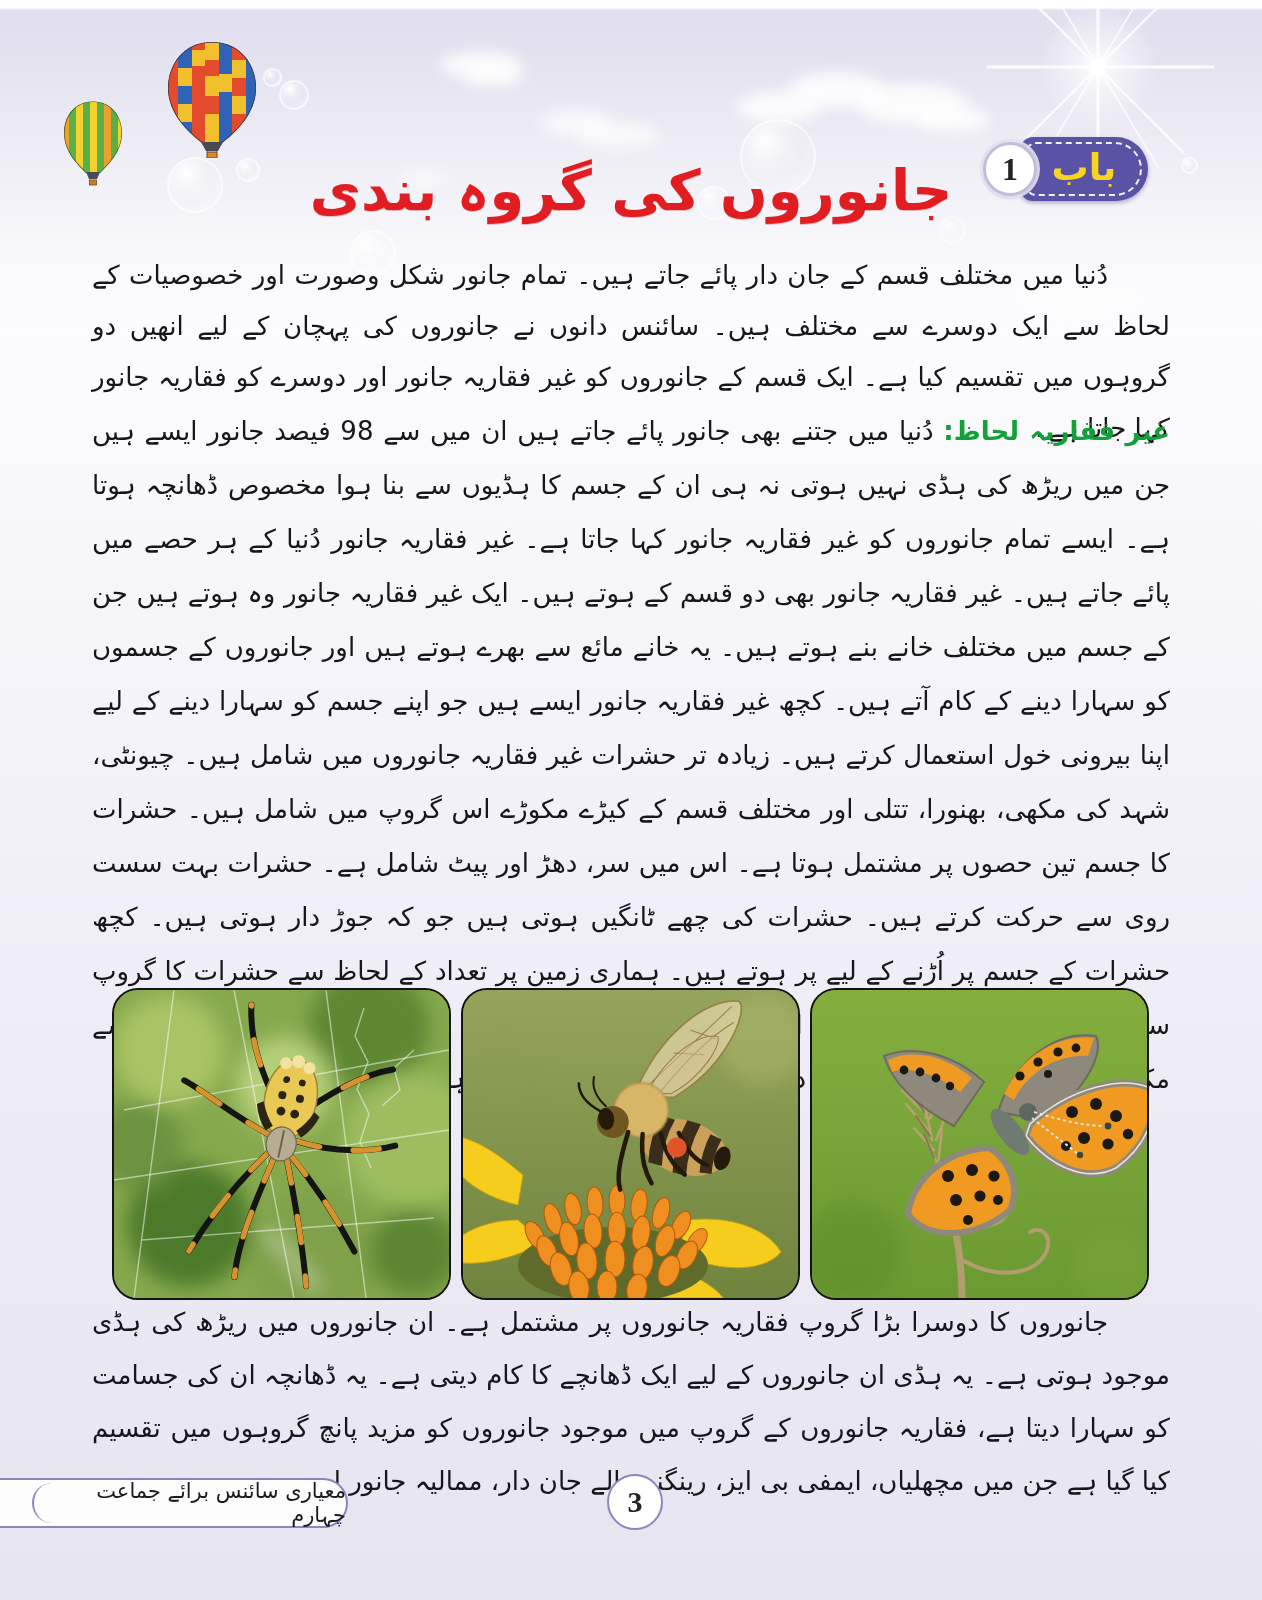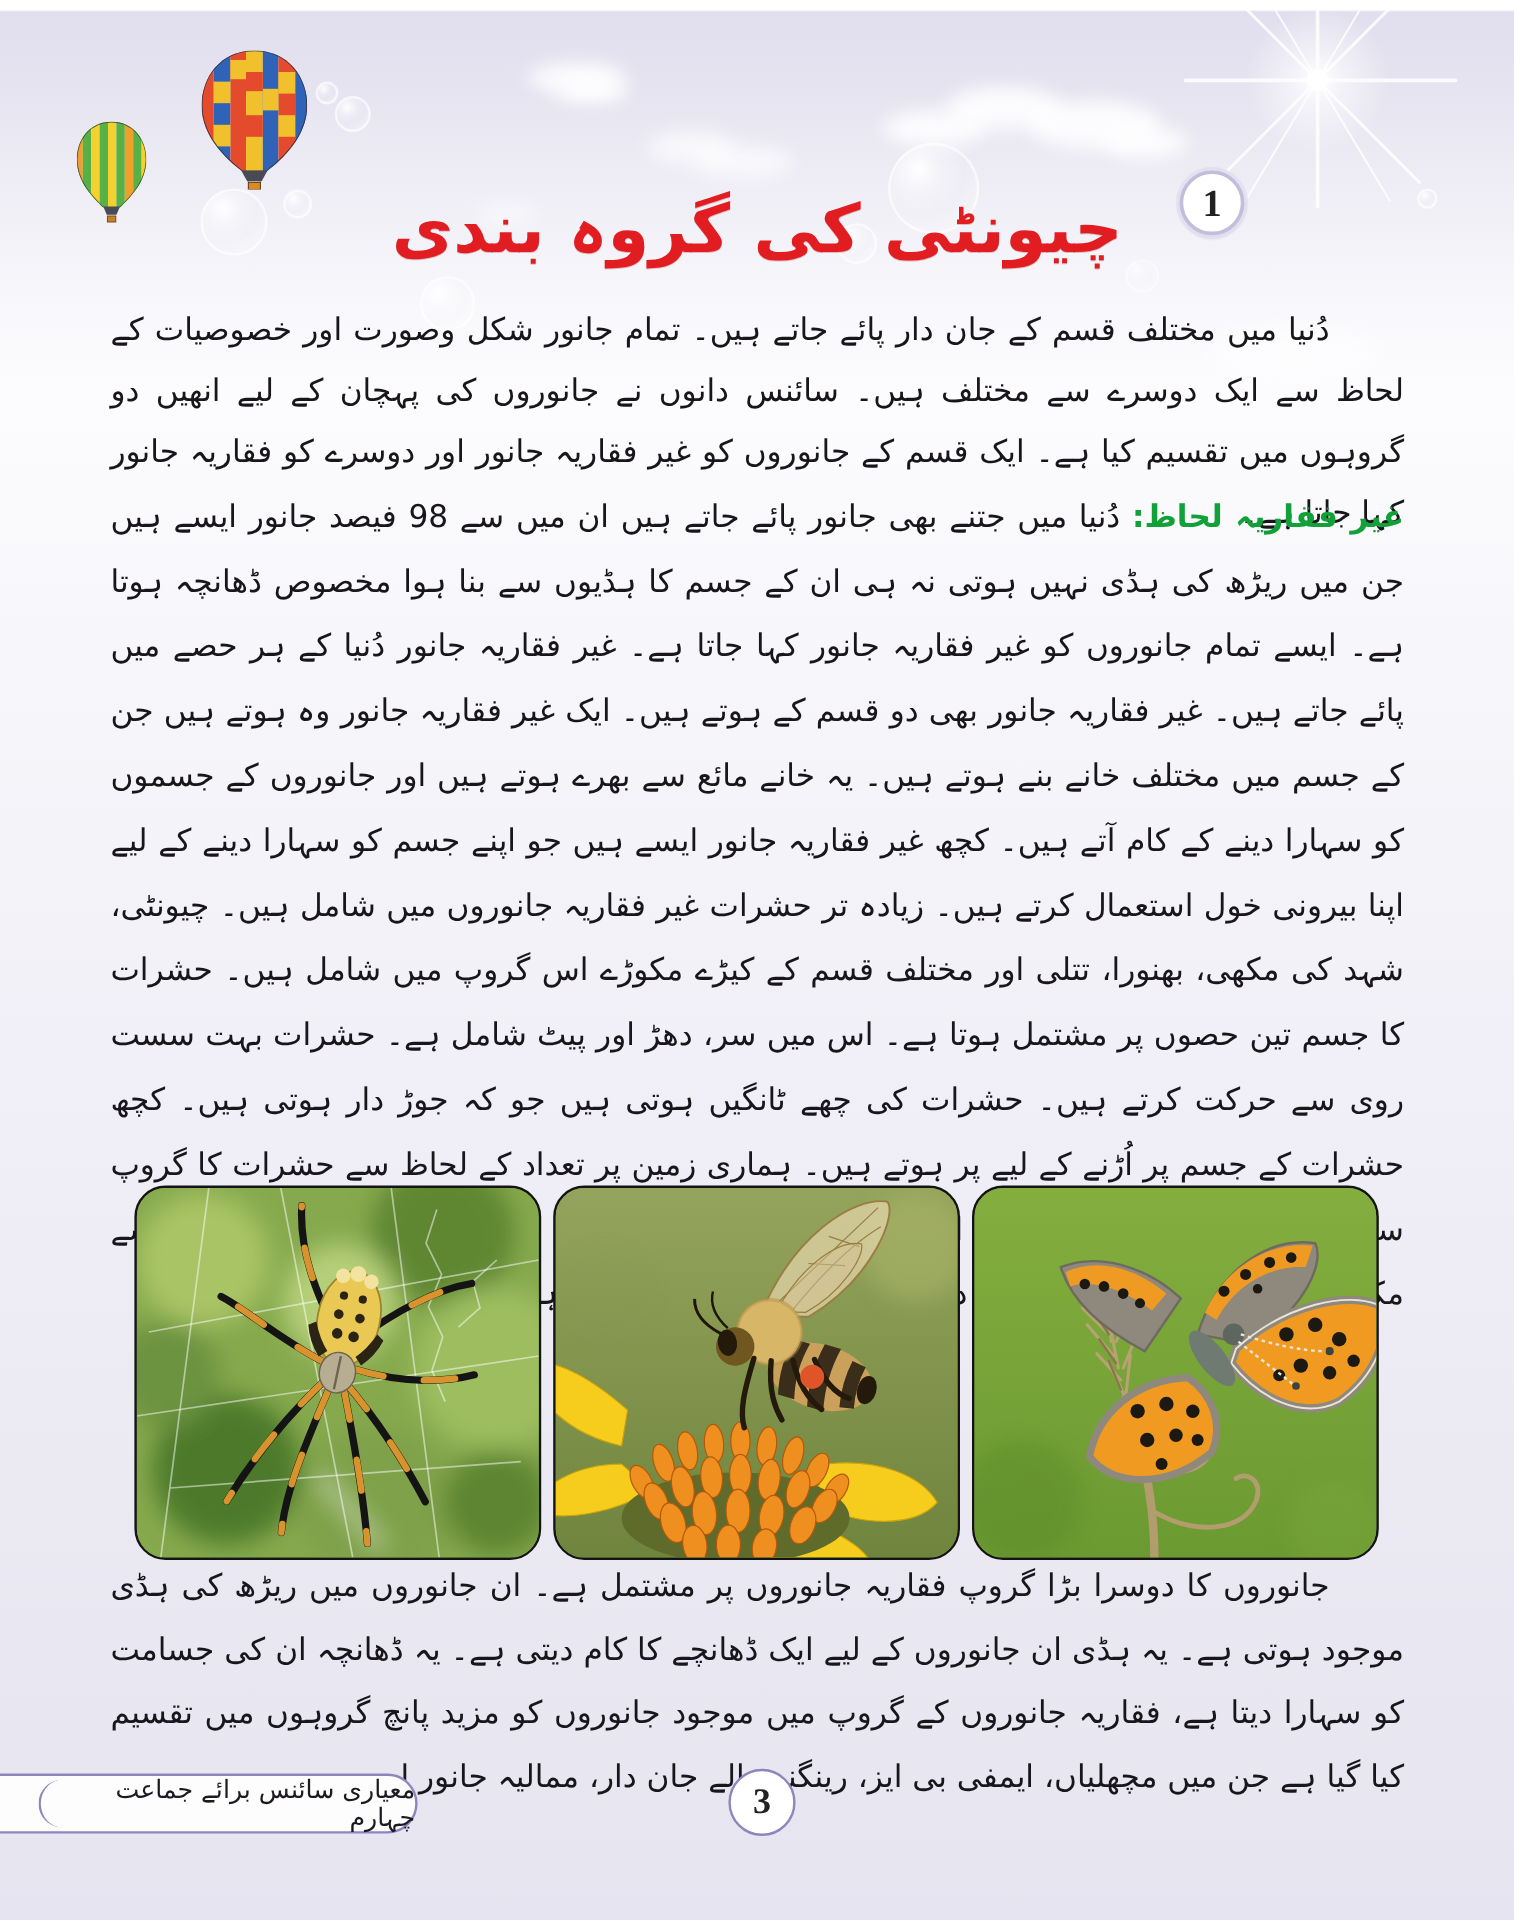--- a/index.html
+++ b/index.html
@@ -154,23 +154,27 @@
       <rect x="35" y="0" width="7" height="76" fill="#58b147"></rect>
       <rect x="42" y="0" width="7" height="76" fill="#ef9f2b"></rect>
       <rect x="49" y="0" width="7" height="76" fill="#58b147"></rect>
       <rect x="56" y="0" width="6" height="76" fill="#f5d12f"></rect>
       <path d="M31 1.5 C50 1.5 60 17 60 33 C60 52 46 65 38 73 L24 73 C16 65 2 52 2 33 C2 17 12 1.5 31 1.5 Z" fill="none" stroke="#3c5a2a" stroke-width="1.2"></path>
     </g>
     <path d="M24 72 L38 72 L35 79 L27 79 Z" fill="#4a4a54"></path>
     <rect x="27.5" y="80" width="7" height="5" fill="#c87f24" stroke="#6b4b1e" stroke-width=".8"></rect>
   </svg>
 
+  <div class="badge-pill">
+    <div class="badge-dash"></div>
+    <div class="badge-label">باب</div>
+  </div>
   <div class="badge-circle">1</div>
 
-  <div class="title">چیونٹی کی گروہ بندی</div>
+  <div class="title">جانوروں کی گروہ بندی</div>
 
   <p class="urdu p1">دُنیا میں مختلف قسم کے جان دار پائے جاتے ہیں۔ تمام جانور شکل وصورت اور خصوصیات کے لحاظ سے ایک دوسرے سے مختلف ہیں۔ سائنس دانوں نے جانوروں کی پہچان کے لیے انھیں دو گروہوں میں تقسیم کیا ہے۔ ایک قسم کے جانوروں کو غیر فقاریہ جانور اور دوسرے کو فقاریہ جانور کہا جاتا ہے۔</p>
 
   <p class="urdu p2"><span class="sect-head">غیر فقاریہ لحاظ:</span>
     <span>دُنیا میں جتنے بھی جانور پائے جاتے ہیں ان میں سے 98 فیصد جانور ایسے ہیں جن میں ریڑھ کی ہڈی نہیں ہوتی نہ ہی ان کے جسم کا ہڈیوں سے بنا ہوا مخصوص ڈھانچہ ہوتا ہے۔ ایسے تمام جانوروں کو غیر فقاریہ جانور کہا جاتا ہے۔ غیر فقاریہ جانور دُنیا کے ہر حصے میں پائے جاتے ہیں۔ غیر فقاریہ جانور بھی دو قسم کے ہوتے ہیں۔ ایک غیر فقاریہ جانور وہ ہوتے ہیں جن کے جسم میں مختلف خانے بنے ہوتے ہیں۔ یہ خانے مائع سے بھرے ہوتے ہیں اور جانوروں کے جسموں کو سہارا دینے کے کام آتے ہیں۔ کچھ غیر فقاریہ جانور ایسے ہیں جو اپنے جسم کو سہارا دینے کے لیے اپنا بیرونی خول استعمال کرتے ہیں۔ زیادہ تر حشرات غیر فقاریہ جانوروں میں شامل ہیں۔ چیونٹی، شہد کی مکھی، بھنورا، تتلی اور مختلف قسم کے کیڑے مکوڑے اس گروپ میں شامل ہیں۔ حشرات کا جسم تین حصوں پر مشتمل ہوتا ہے۔ اس میں سر، دھڑ اور پیٹ شامل ہے۔ حشرات بہت سست روی سے حرکت کرتے ہیں۔ حشرات کی چھے ٹانگیں ہوتی ہیں جو کہ جوڑ دار ہوتی ہیں۔ کچھ حشرات کے جسم پر اُڑنے کے لیے پر ہوتے ہیں۔ ہماری زمین پر تعداد کے لحاظ سے حشرات کا گروپ سب سے بڑا ہے۔ کچھ حشرات ایسے ہیں جن کی ٹانگیں چھے سے بھی زیادہ ہوتی ہیں جیسے مکڑی۔ بہت سے رینگنے والے جان دار بھی اسی گروپ میں شامل ہیں۔</span></p>
 
   <div class="photos">
 
     <div class="photo" aria-label="yellow garden spider on web">
       <svg width="335" height="308" viewBox="0 0 335 308">

